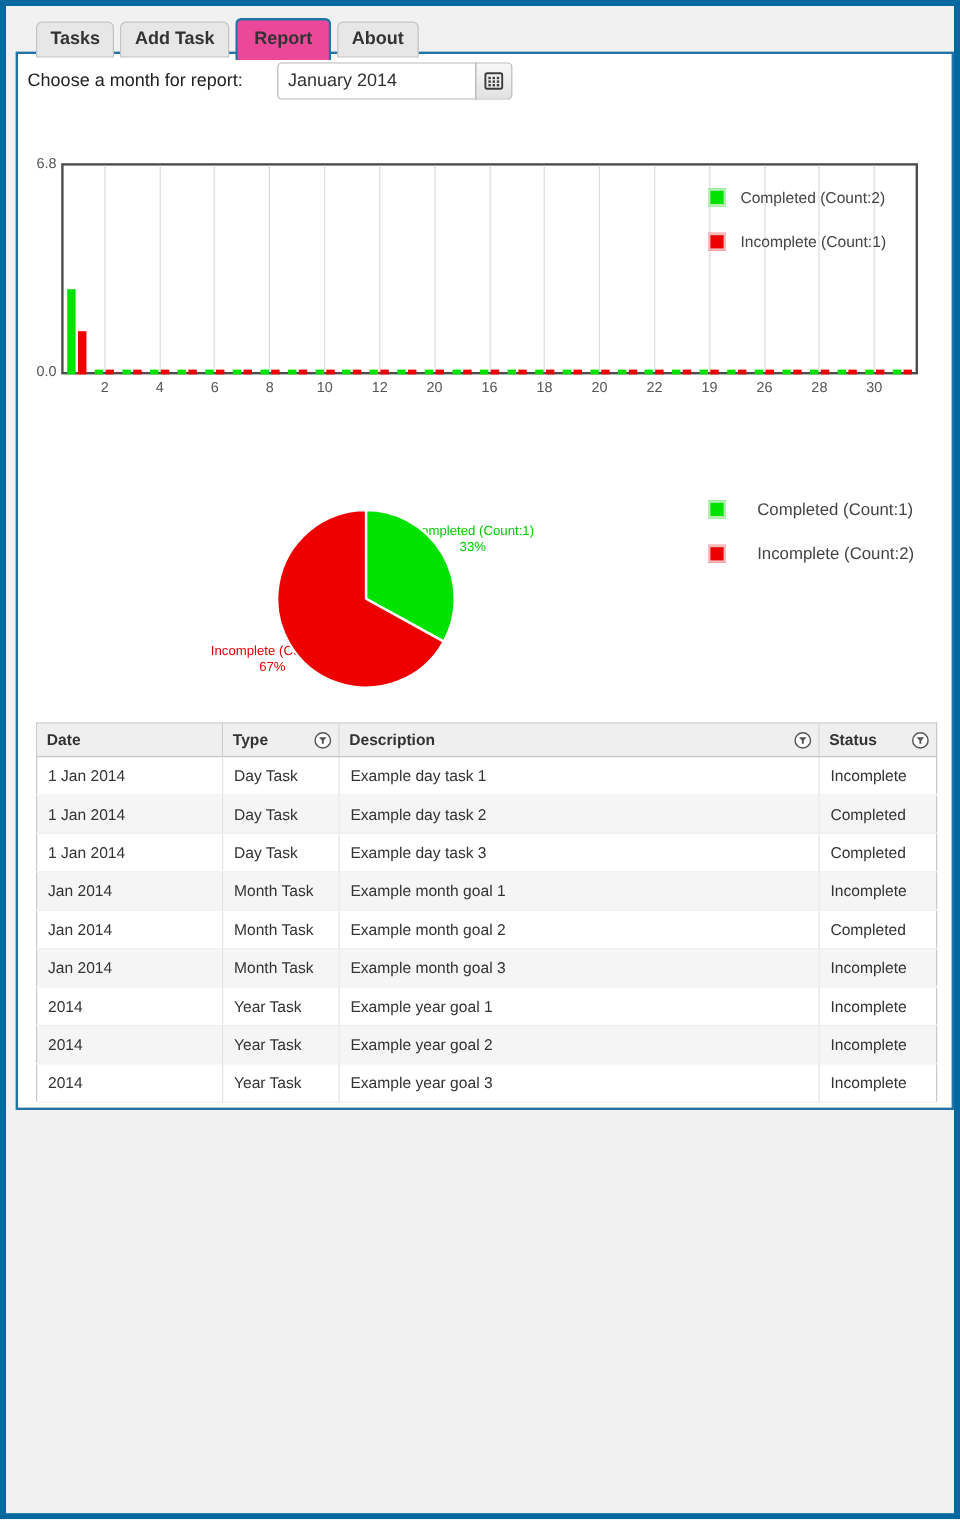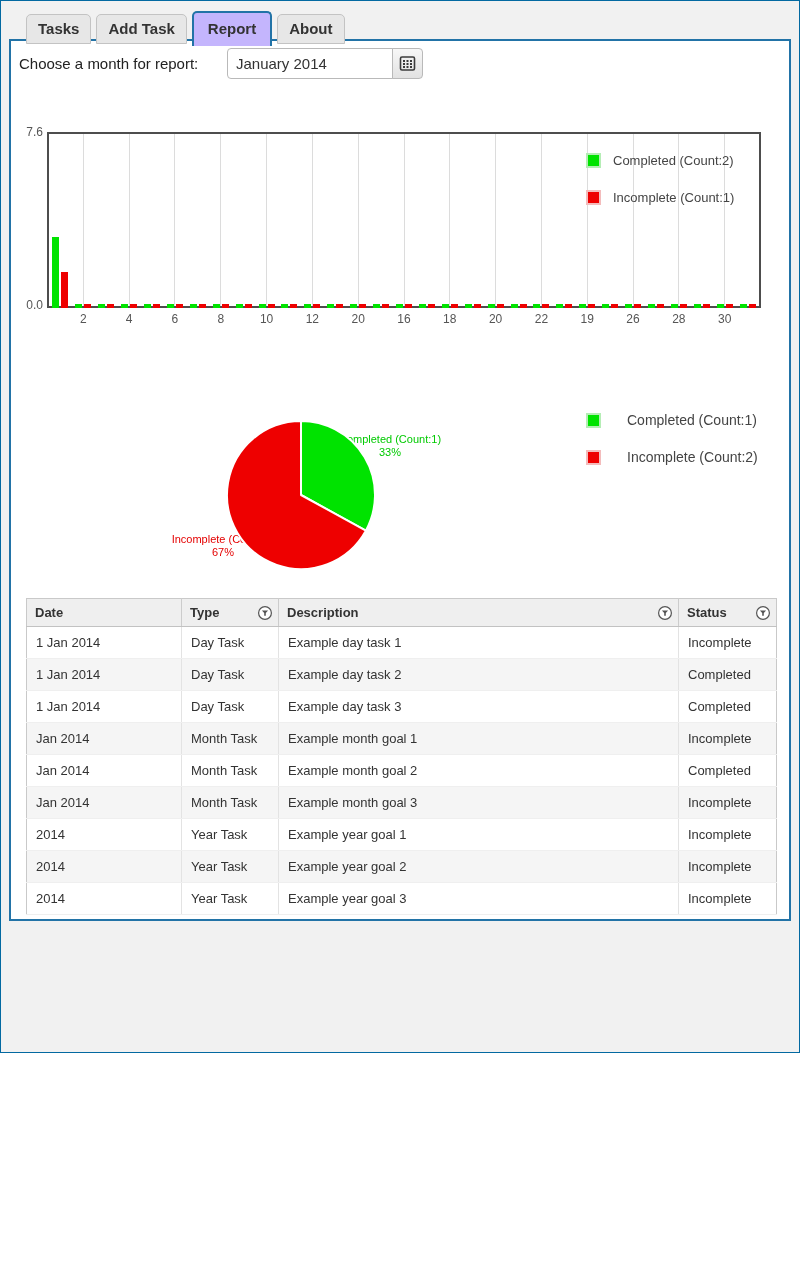--- a/index.html
+++ b/index.html
@@ -1,25 +1,25 @@
 <!DOCTYPE html>
 <html><head>
 <meta charset="utf-8">
 <style>
   * { box-sizing: border-box; margin: 0; padding: 0; }
   html,body { width:800px; background:#ffffff; font-family:"Liberation Sans", sans-serif; }
-  .app { position:relative; width:800px; height:1053px; background:#f1f1f1;
-         border:1px solid #0369a1; overflow:hidden; }
+  .app { position:relative; width:800px; height:1266px; background:#f1f1f1;
+         border:5px solid #0369a1; overflow:hidden; }
 
   
   .tabs { position:absolute; left:25px; top:8px; display:flex; gap:5px; align-items:flex-end; z-index:5; }
   .tab { height:30px; line-height:28px; padding:0 11px; background:#e7e7e7;
          border:1px solid #c3c3c3; border-radius:5px 5px 0 0; font-size:15px; font-weight:bold;
          color:#333; cursor:pointer; white-space:nowrap; }
-  .tab.active { background:#c4b5fd; border:2px solid #2273a7; border-bottom:none;
+  .tab.active { background:#ec4899; border:2px solid #2273a7; border-bottom:none;
                 height:35px; line-height:31px; padding:0 14px; position:relative; top:2px; z-index:6; }
 
   
   .panel { position:absolute; left:8px; top:38px; width:782px; height:882px;
            background:#ffffff; border:2px solid #2273a7; z-index:1; }
 
   .month-row { position:absolute; left:8px; top:7px; height:31px; display:flex; align-items:center; }
   .month-label { font-size:15px; color:#222; }
   .month-input { position:absolute; left:216px; top:7px; width:166px; height:31px;
                  border:1px solid #b9b9b9; border-radius:4px 0 0 4px; padding:0 8px;
@@ -96,21 +96,21 @@
             <rect x="7.5" y="8" width="2" height="2"></rect>
             <rect x="11" y="8" width="2" height="2"></rect>
           <rect x="4" y="11" width="2" height="2"></rect>
             <rect x="7.5" y="11" width="2" height="2"></rect>
             <rect x="11" y="11" width="2" height="2"></rect>
         </g>
       </svg>
     </div>
 
 
-    <span class="ytick" style="top:84px">7.6</span>
+    <span class="ytick" style="top:84px">6.8</span>
     <span class="ytick" style="top:257px">0.0</span>
 
     <div class="barplot" id="barplot">
         <div class="gridline" style="left: 33.8548px;"></div>
         <div class="gridline" style="left: 79.6613px;"></div>
         <div class="gridline" style="left: 125.468px;"></div>
         <div class="gridline" style="left: 171.274px;"></div>
         <div class="gridline" style="left: 217.081px;"></div>
         <div class="gridline" style="left: 262.887px;"></div>
         <div class="gridline" style="left: 308.694px;"></div>

